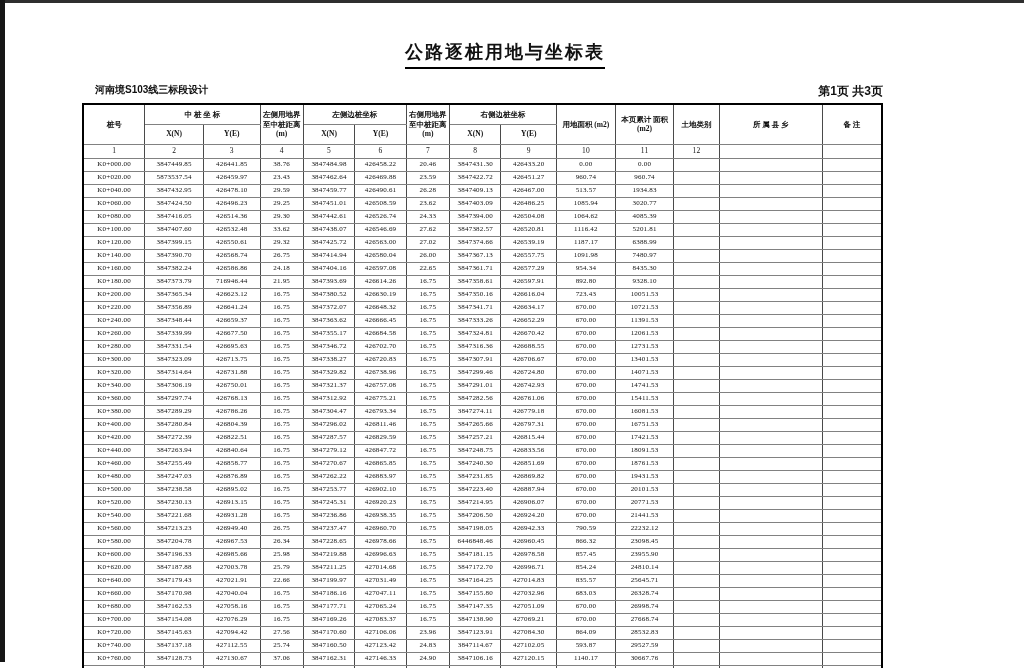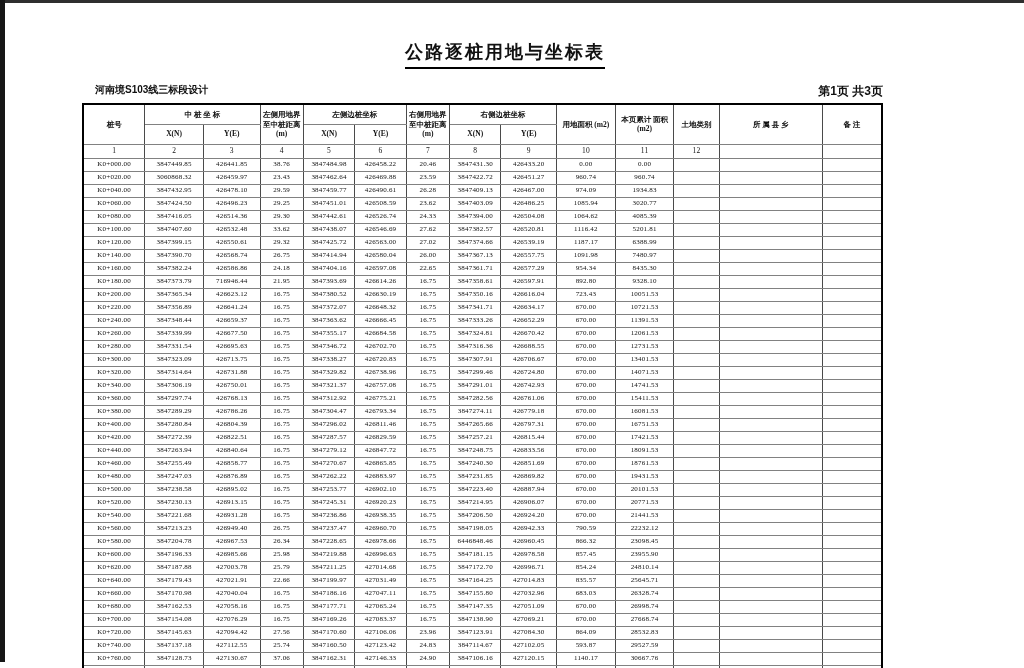--- a/index.html
+++ b/index.html
@@ -127,21 +127,21 @@
         <td>3847431.30</td>
         <td>426433.20</td>
         <td>0.00</td>
         <td>0.00</td>
         <td></td>
         <td></td>
         <td></td>
       </tr>
       <tr>
         <td>K0+020.00</td>
-        <td>3060868.32</td>
+        <td>5873537.54</td>
         <td>426459.97</td>
         <td>23.43</td>
         <td>3847462.64</td>
         <td>426469.88</td>
         <td>23.59</td>
         <td>3847422.72</td>
         <td>426451.27</td>
         <td>960.74</td>
         <td>960.74</td>
         <td></td>
@@ -151,21 +151,21 @@
       <tr>
         <td>K0+040.00</td>
         <td>3847432.95</td>
         <td>426478.10</td>
         <td>29.59</td>
         <td>3847459.77</td>
         <td>426490.61</td>
         <td>26.28</td>
         <td>3847409.13</td>
         <td>426467.00</td>
-        <td>974.09</td>
+        <td>513.57</td>
         <td>1934.83</td>
         <td></td>
         <td></td>
         <td></td>
       </tr>
       <tr>
         <td>K0+060.00</td>
         <td>3847424.50</td>
         <td>426496.23</td>
         <td>29.25</td>

